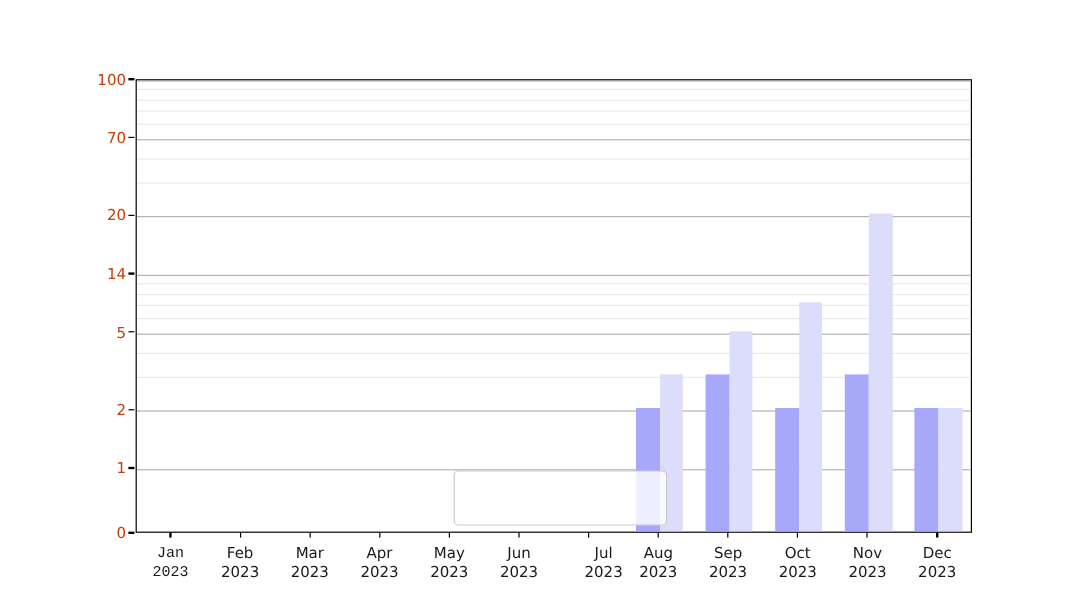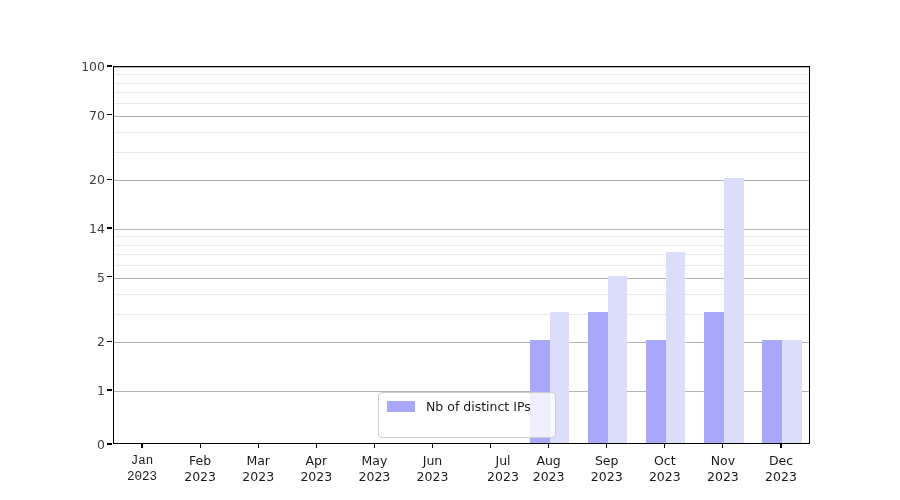--- a/index.html
+++ b/index.html
@@ -69,21 +69,21 @@
   .bar.series-downloads {
     background: #dcdcfb;
   }
 
   
   .ytick-label {
     position: absolute;
     right: 0;
     transform: translateY(-50%);
     font-size: 12.5px;
-    color: #404040;
+    color: #c2410c;
     text-align: right;
     white-space: nowrap;
   }
   #y-axis-labels {
     position: absolute;
     left: 60px;
     top: 66px;
     width: 45px;
     height: 378px;
   }
@@ -247,24 +247,20 @@
         <div>Nov</div>
         <div>2023</div>
       </div>
       <div class="xtick-group" style="left: 668px; top: 5px;">
         <div>Dec</div>
         <div>2023</div>
       </div>
     </div>
 
   <div id="legend" style="z-index: 10;">
-    <div class="legend-entry">
-      <span class="legend-swatch series-ips"></span>
-      <span class="legend-label">Nb of distinct IPs</span>
-    </div>
   </div>
 
 <div class="ytick-mark" style="top: 443.4px;"></div>
     <div class="ytick-mark" style="top: 389.4px;"></div>
     <div class="ytick-mark" style="top: 340.6px;"></div>
     <div class="ytick-mark" style="top: 276.1px;"></div>
     <div class="ytick-mark" style="top: 227.3px;"></div>
     <div class="ytick-mark" style="top: 178.6px;"></div>
     <div class="ytick-mark" style="top: 114.1px;"></div>
     <div class="ytick-mark" style="top: 65.3px;"></div>

